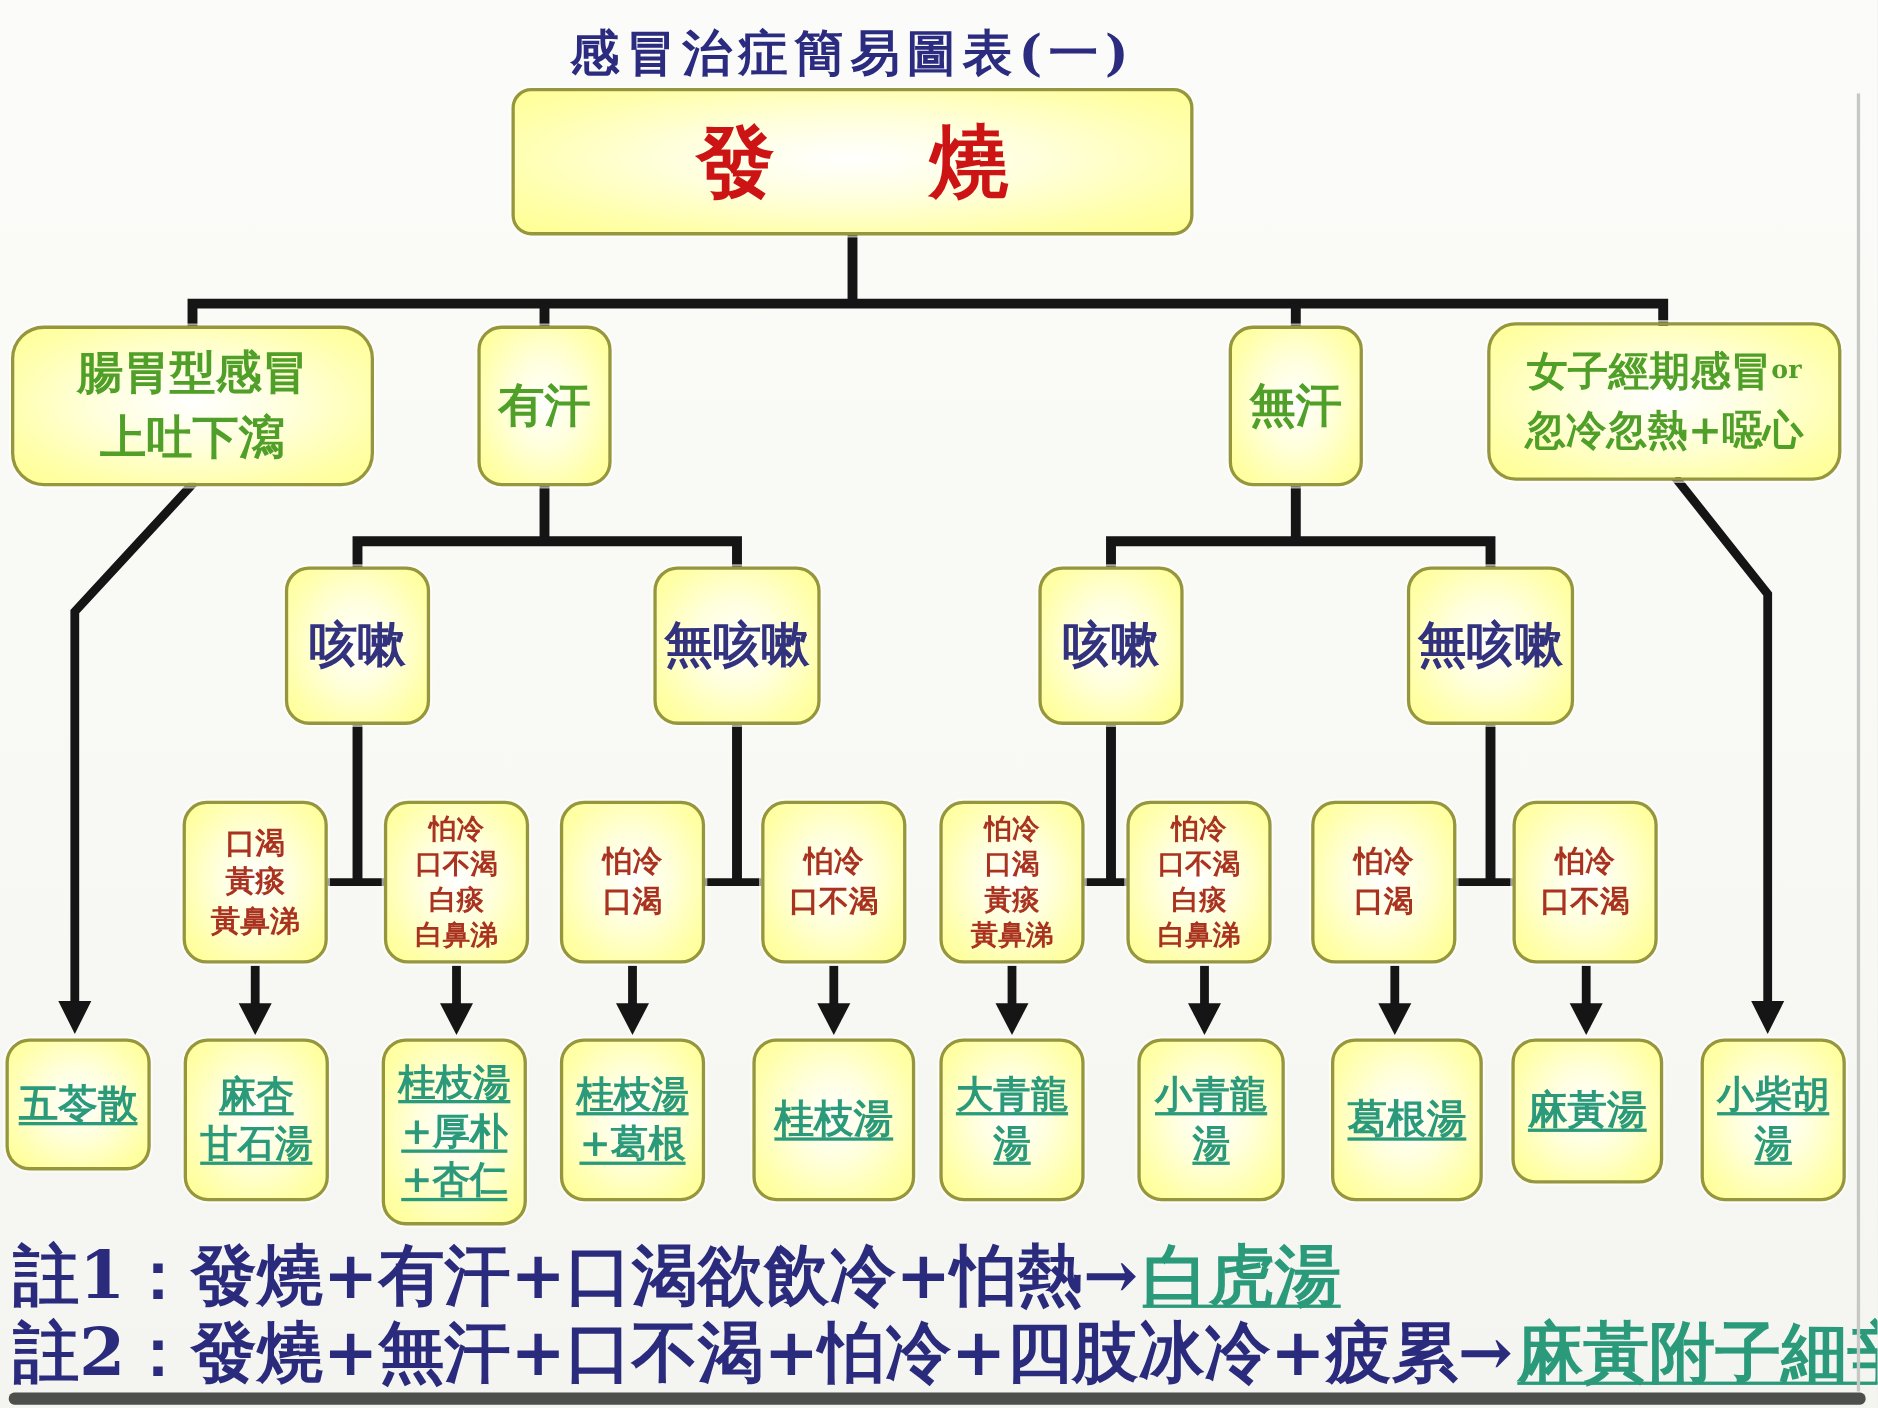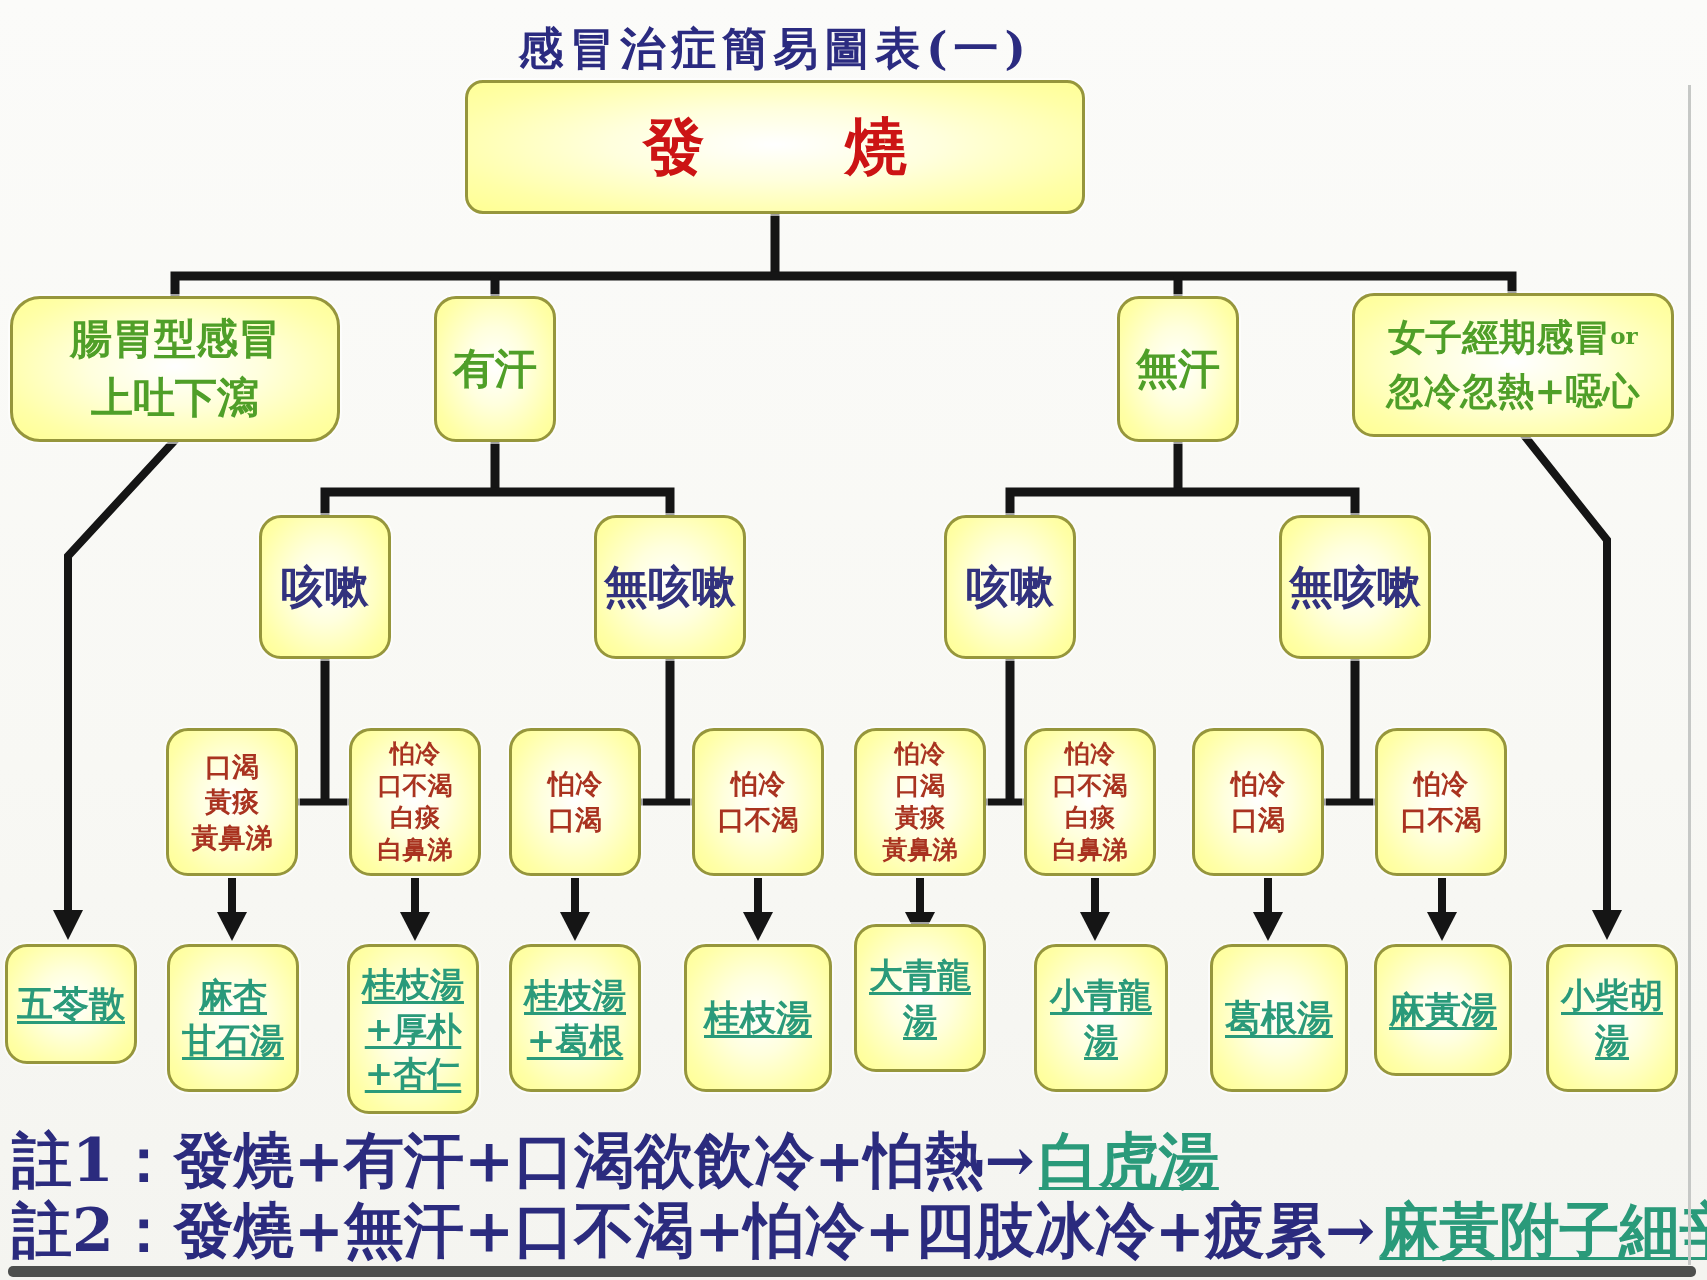--- a/index.html
+++ b/index.html
@@ -17,21 +17,21 @@
   }
   .node{
     position:absolute; box-sizing:border-box;
     background:radial-gradient(ellipse at 50% 48%, #ffffff 0%, #ffffdd 38%, #ffffa8 78%, #ffff93 100%);
     border:3px solid #96963c; border-radius:22px;
     display:flex; flex-direction:column; align-items:center; justify-content:center;
     font-weight:bold; text-align:center;
     box-shadow:0 0 0 2px rgba(255,255,255,.6);
   }
   .root{border-radius:18px;}
-  .root .l{font-size:62px; color:#cc1414; letter-spacing:140px; margin-right:-140px; line-height:1;text-align:center;}
+  .root .l{font-size:72px; color:#cc1414; letter-spacing:140px; margin-right:-140px; line-height:1;text-align:center;}
   .branch .l{color:#4f9f28; font-size:42px; line-height:1.4;}
   .branch-wide .l{color:#4f9f28; font-size:37px; line-height:1.45; white-space:nowrap;}
   .branch-wide .or{font-size:23px; vertical-align:6px;}
   .cough .l{color:#32327e; font-size:44px; line-height:1;}
   .sym .l{color:#a93320; font-size:27px; line-height:1.32; white-space:nowrap;}
   .sym-sm .l{font-size:25px; line-height:1.28;}
   .formula .l{
     color:#2a9a7a; font-size:34px; line-height:1.32; white-space:nowrap;
     text-decoration:underline; text-decoration-thickness:3px; text-underline-offset:5px;
   }
@@ -114,21 +114,21 @@
   <div class="node branch" style="left:10px;top:296px;width:330px;height:146px;border-radius:30px;">
     <div class="l">腸胃型感冒</div>
     <div class="l">上吐下瀉</div>
   </div>
   <div class="node branch" style="left:434px;top:296px;width:122px;height:146px;">
     <div class="l">有汗</div>
   </div>
   <div class="node branch" style="left:1117px;top:296px;width:122px;height:146px;">
     <div class="l">無汗</div>
   </div>
-  <div class="node branch-wide" style="left:1352px;top:293px;width:322px;height:144px;">
+  <div class="node branch-wide" style="left:1352px;top:293px;width:322px;height:144px;border-radius:26px;">
     <div class="l"><span>女子經期感冒</span><span class="or">or</span></div>
     <div class="l">忽冷忽熱+噁心</div>
   </div>
 
   <div class="node cough" style="left:259px;top:515px;width:132px;height:144px;">
     <div class="l">咳嗽</div>
   </div>
   <div class="node cough" style="left:594px;top:515px;width:152px;height:144px;">
     <div class="l">無咳嗽</div>
   </div>
@@ -191,21 +191,21 @@
     <div class="l">+厚朴</div>
     <div class="l">+杏仁</div>
   </div>
   <div class="node formula" style="left:509px;top:944px;width:132px;height:148px;">
     <div class="l">桂枝湯</div>
     <div class="l">+葛根</div>
   </div>
   <div class="node formula formula-lg" style="left:684px;top:944px;width:148px;height:148px;">
     <div class="l">桂枝湯</div>
   </div>
-  <div class="node formula" style="left:854px;top:924px;width:132px;height:148px;">
+  <div class="node formula" style="left:854px;top:944px;width:132px;height:148px;">
     <div class="l">大青龍</div>
     <div class="l">湯</div>
   </div>
   <div class="node formula" style="left:1034px;top:944px;width:134px;height:148px;">
     <div class="l">小青龍</div>
     <div class="l">湯</div>
   </div>
   <div class="node formula formula-lg" style="left:1210px;top:944px;width:138px;height:148px;align-items:center;">
     <div class="l">葛根湯</div>
   </div>

